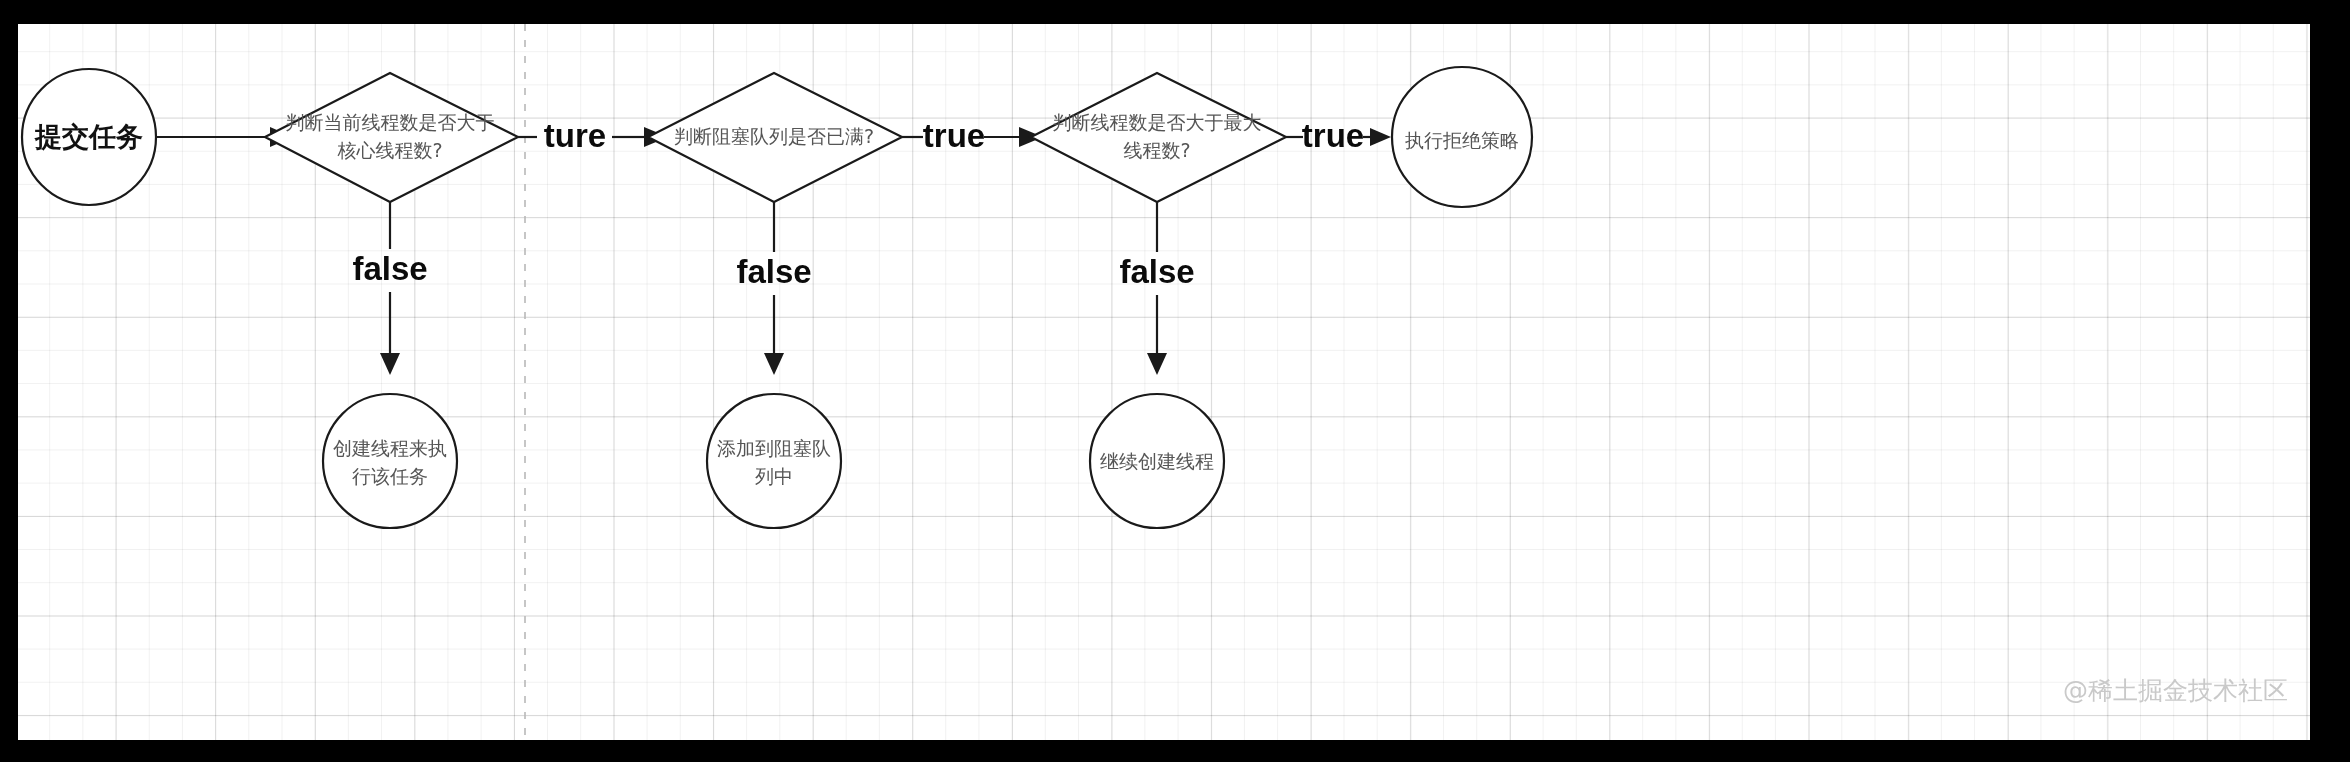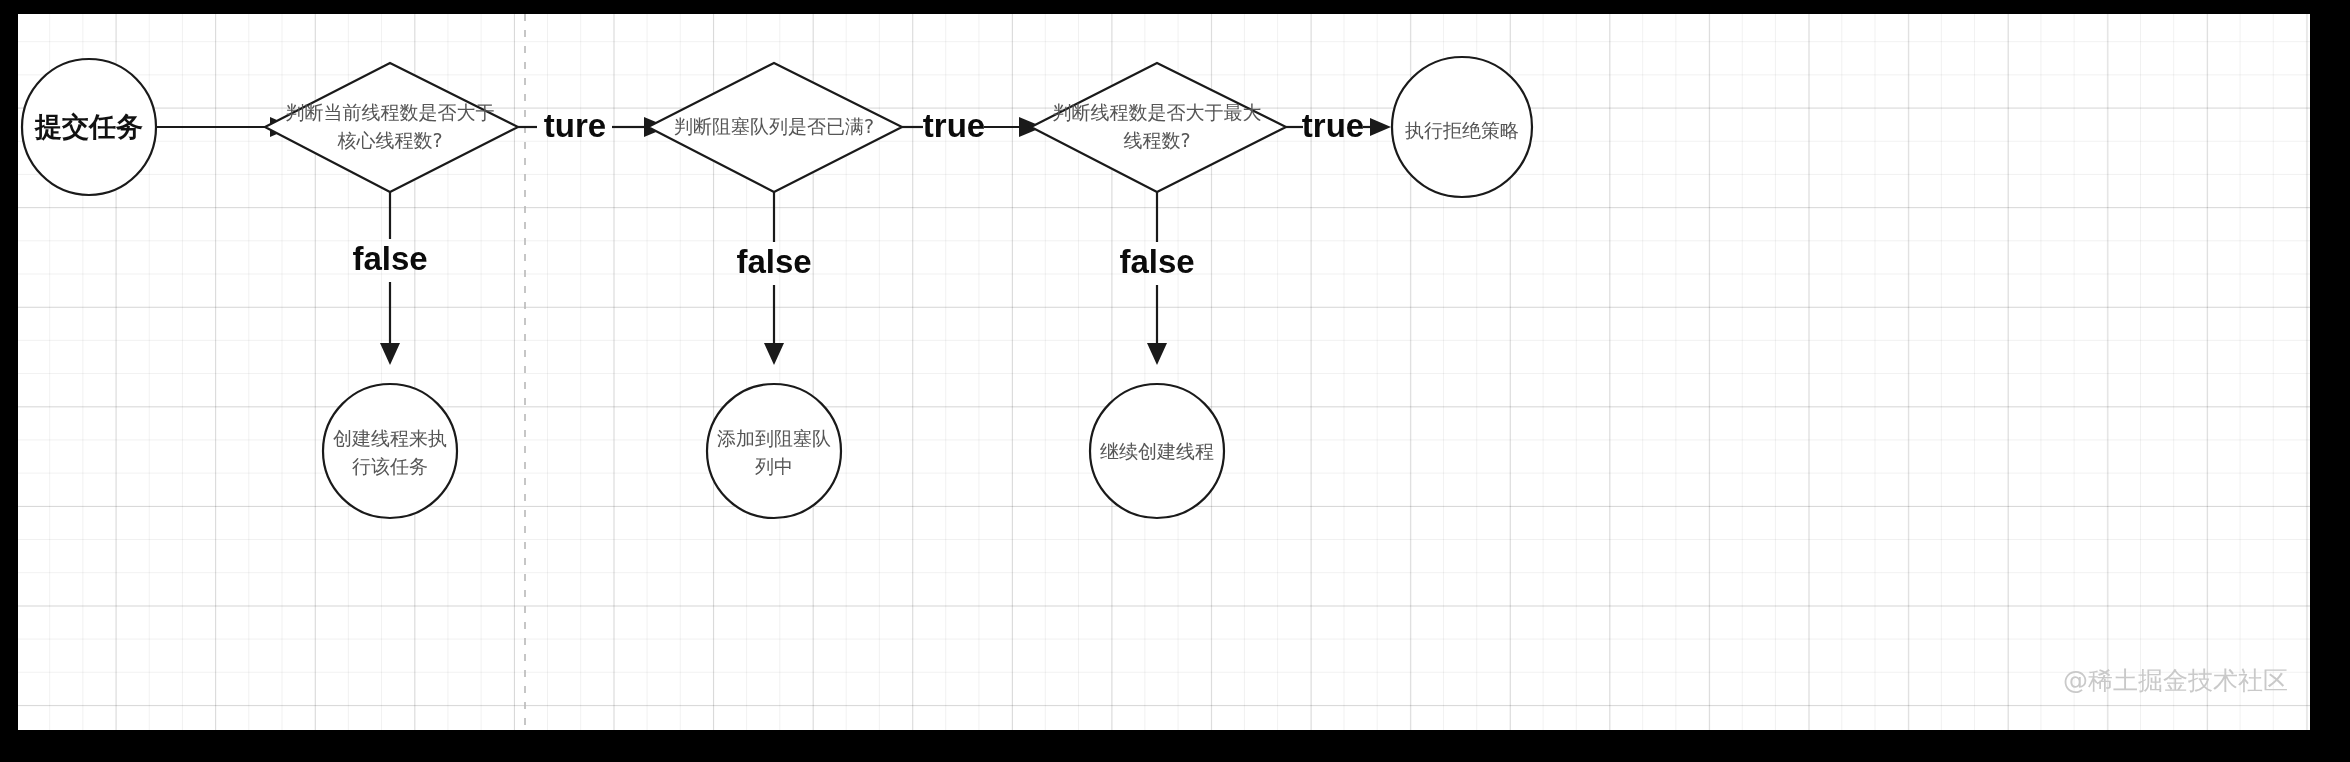--- a/index.html
+++ b/index.html
@@ -11,21 +11,21 @@
     position: relative;
     width: 2350px;
     height: 762px;
     background: #000000;
     font-family: "Liberation Sans", sans-serif;
     overflow: hidden;
   }
   #canvas {
     position: absolute;
     left: 18px;
-    top: 14px;
+    top: 24px;
     width: 2292px;
     height: 716px;
     background: #ffffff;
     overflow: hidden;
   }
   #grid {
     position: absolute;
     inset: 0;
     background-image:
       linear-gradient(to right, rgba(0,0,0,0.055) 1px, transparent 1px),

